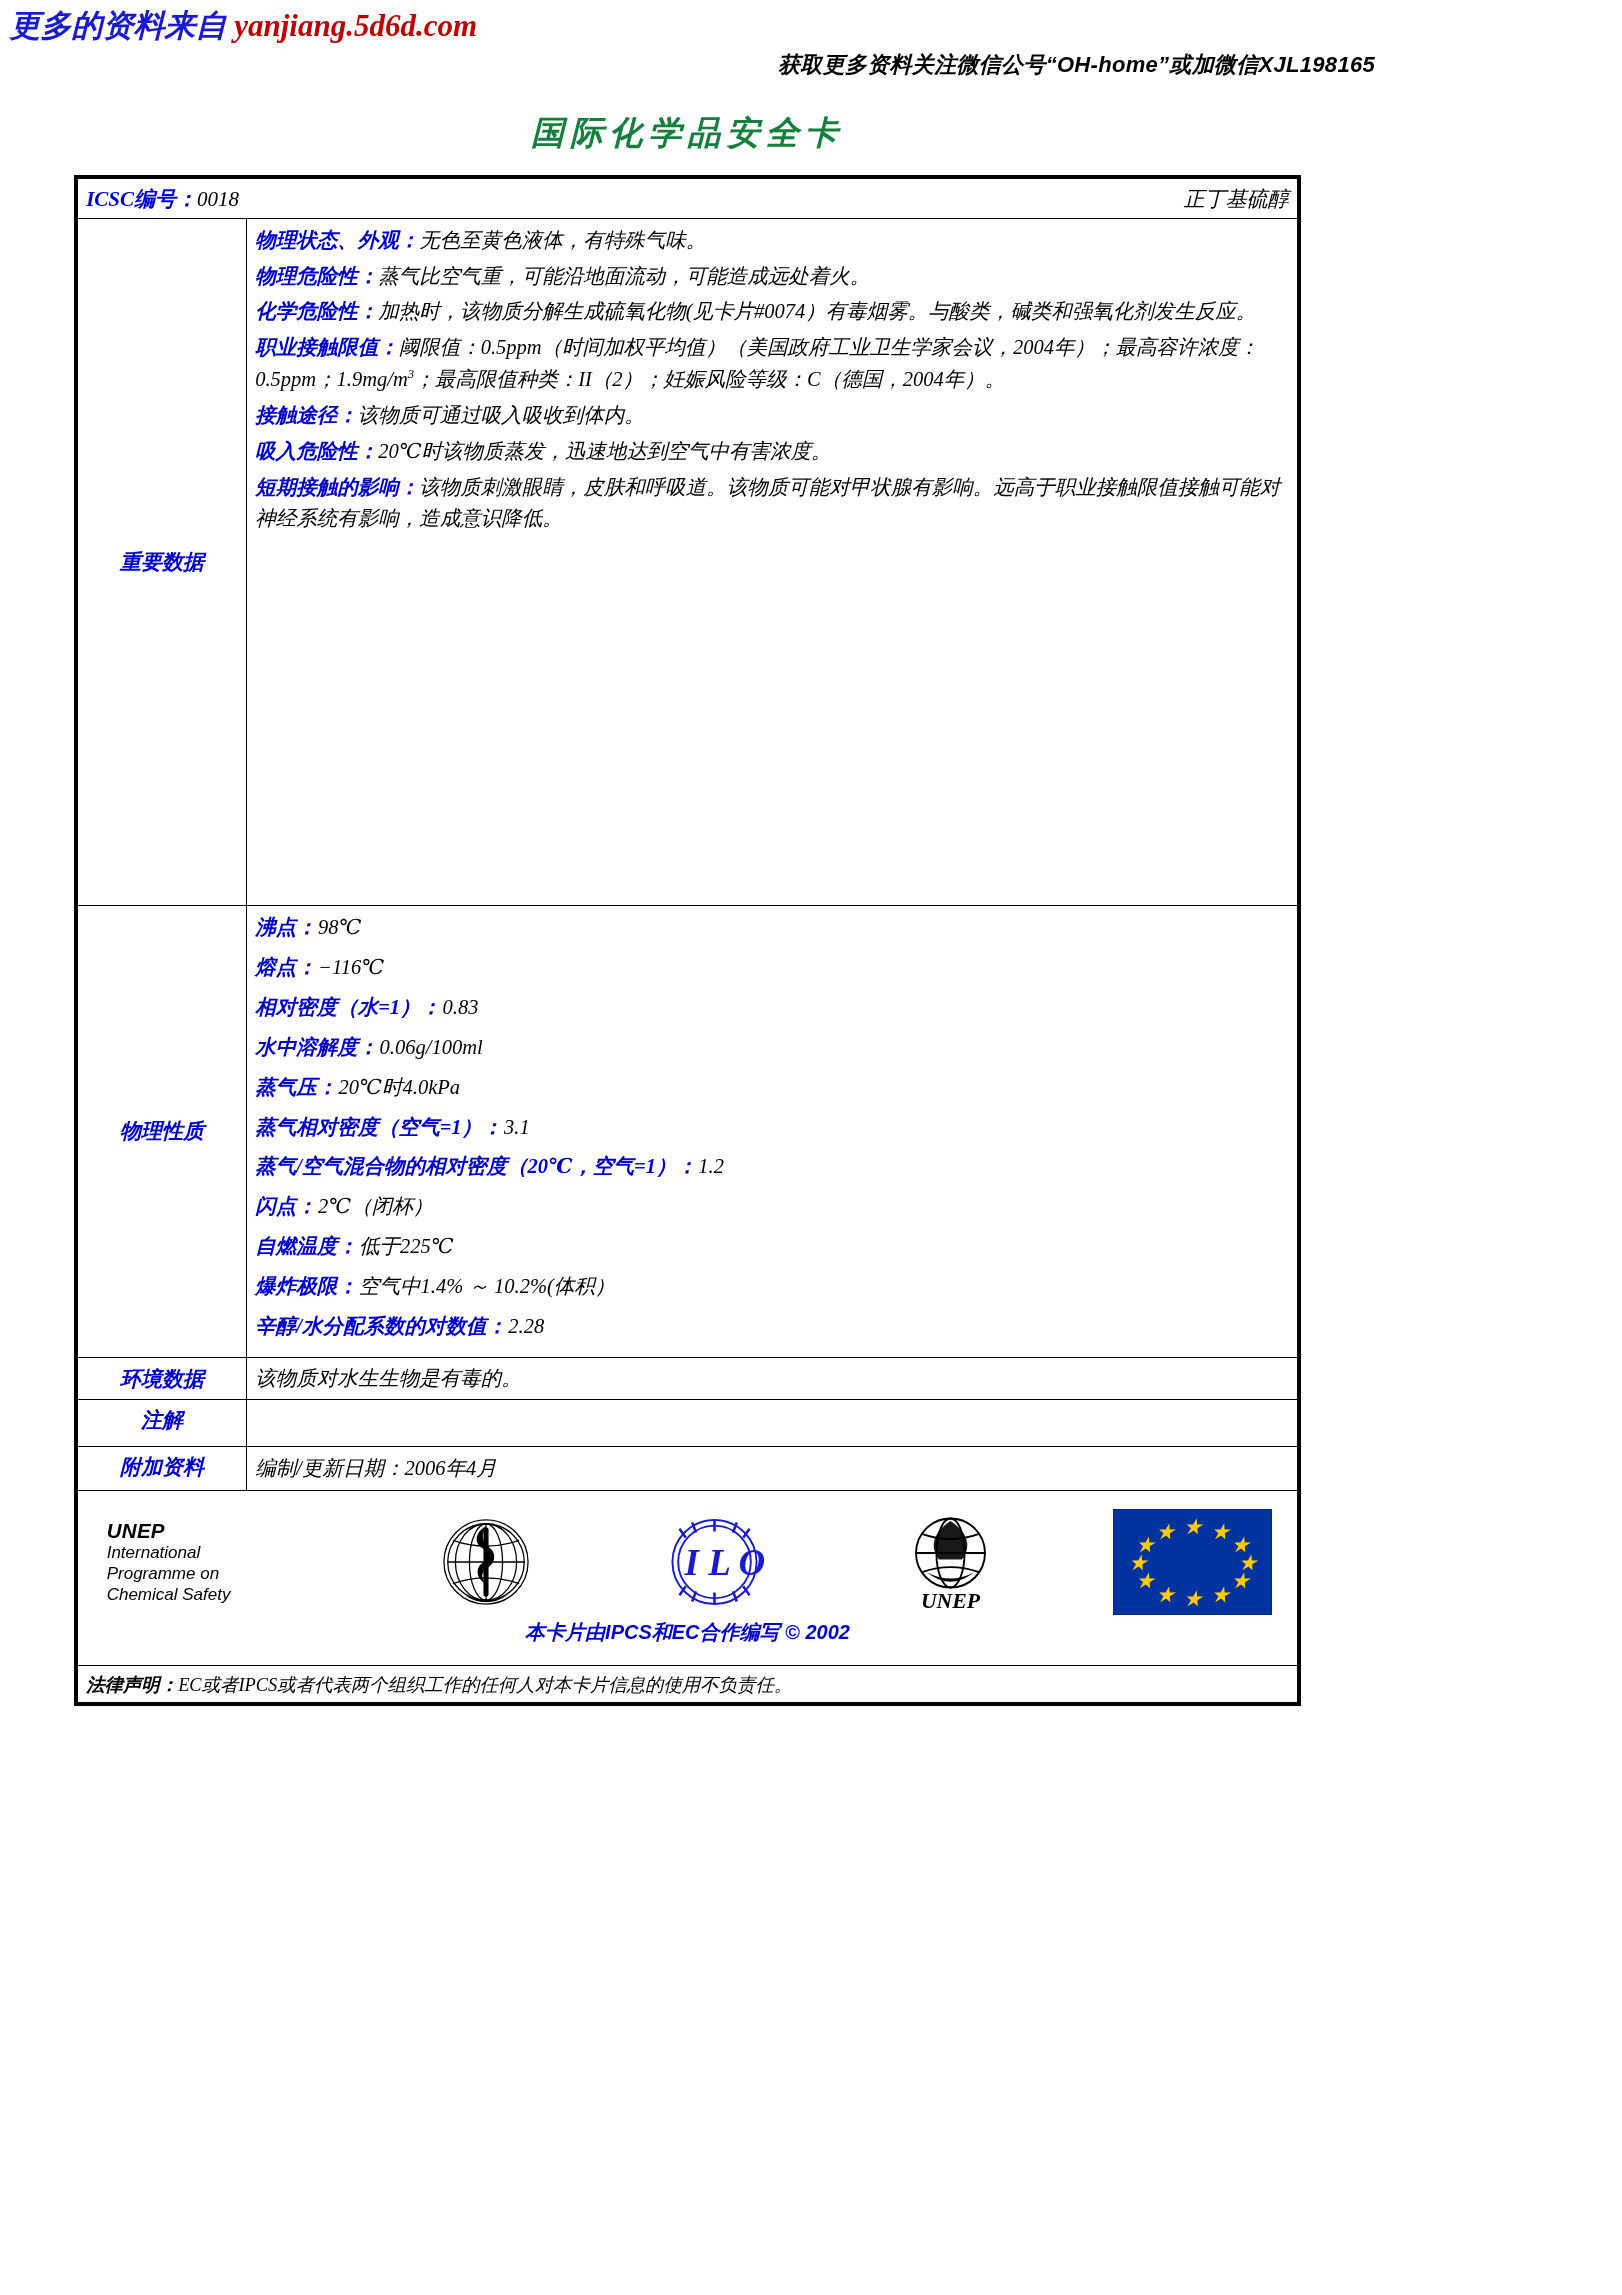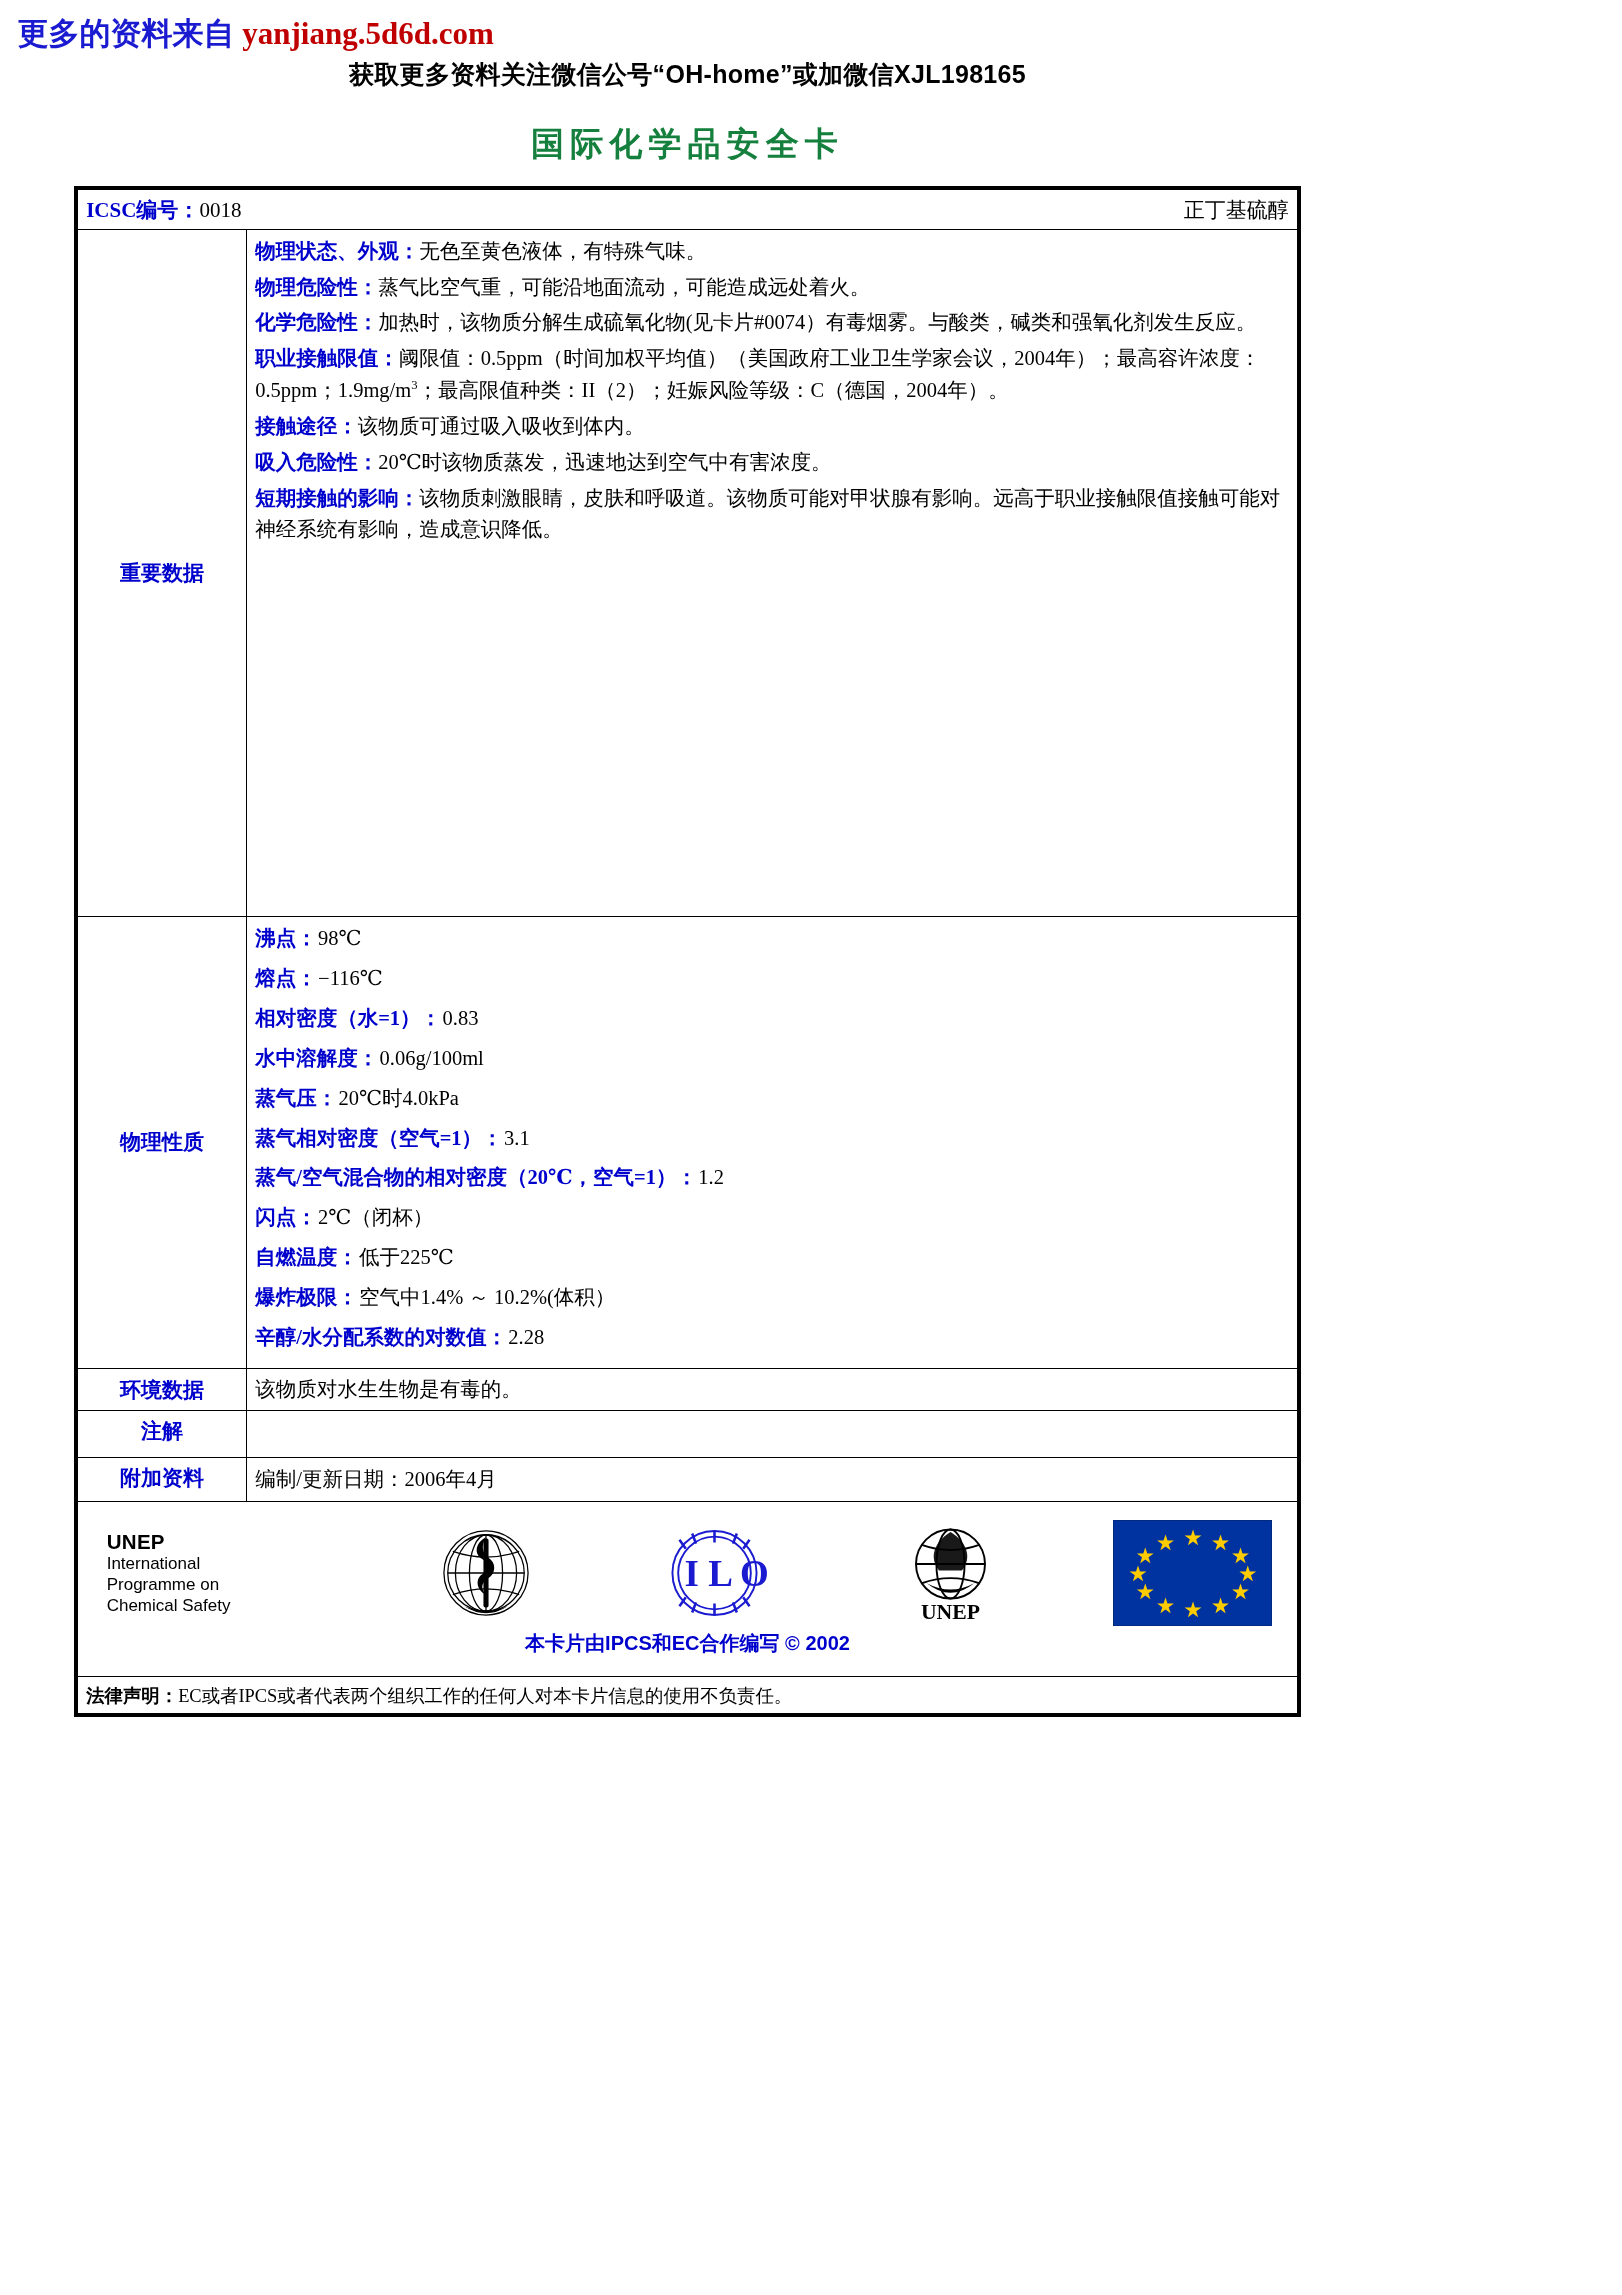--- a/index.html
+++ b/index.html
@@ -10,22 +10,23 @@
   body {
     width: 1623px;
     font-family: "Liberation Serif", "DejaVu Serif", serif;
     color: #000000;
     -webkit-font-smoothing: antialiased;
   }
   .page {
     width: 1375px;
     min-height: 2295px;
     box-sizing: border-box;
-    padding: 8px;
+    padding: 0;
     position: relative;
+    font-style: italic;
   }
 
   
   .watermark {
     padding: 9.5px 0 0 9.5px;
     font-size: 31px;
     line-height: 1.05;
     font-weight: bold;
     color: #1414c8;
     font-family: "Liberation Serif", serif;
@@ -33,22 +34,22 @@
     white-space: nowrap;
   }
   .watermark .wm-cn {
     color: #1a1ad0;
   }
   .watermark .wm-url {
     color: #c00000;
     font-family: "Liberation Serif", serif;
   }
   .promo {
-    text-align: center;
-    font-size: 25px;
+    text-align: right;
+    font-size: 22px;
     font-weight: bold;
     font-family: "Liberation Sans", sans-serif;
     margin: 8.2px 0 0 0;
     letter-spacing: 0.3px;
   }
 
   .doc-title {
     text-align: center;
     color: #15803d;
     font-size: 33px;

